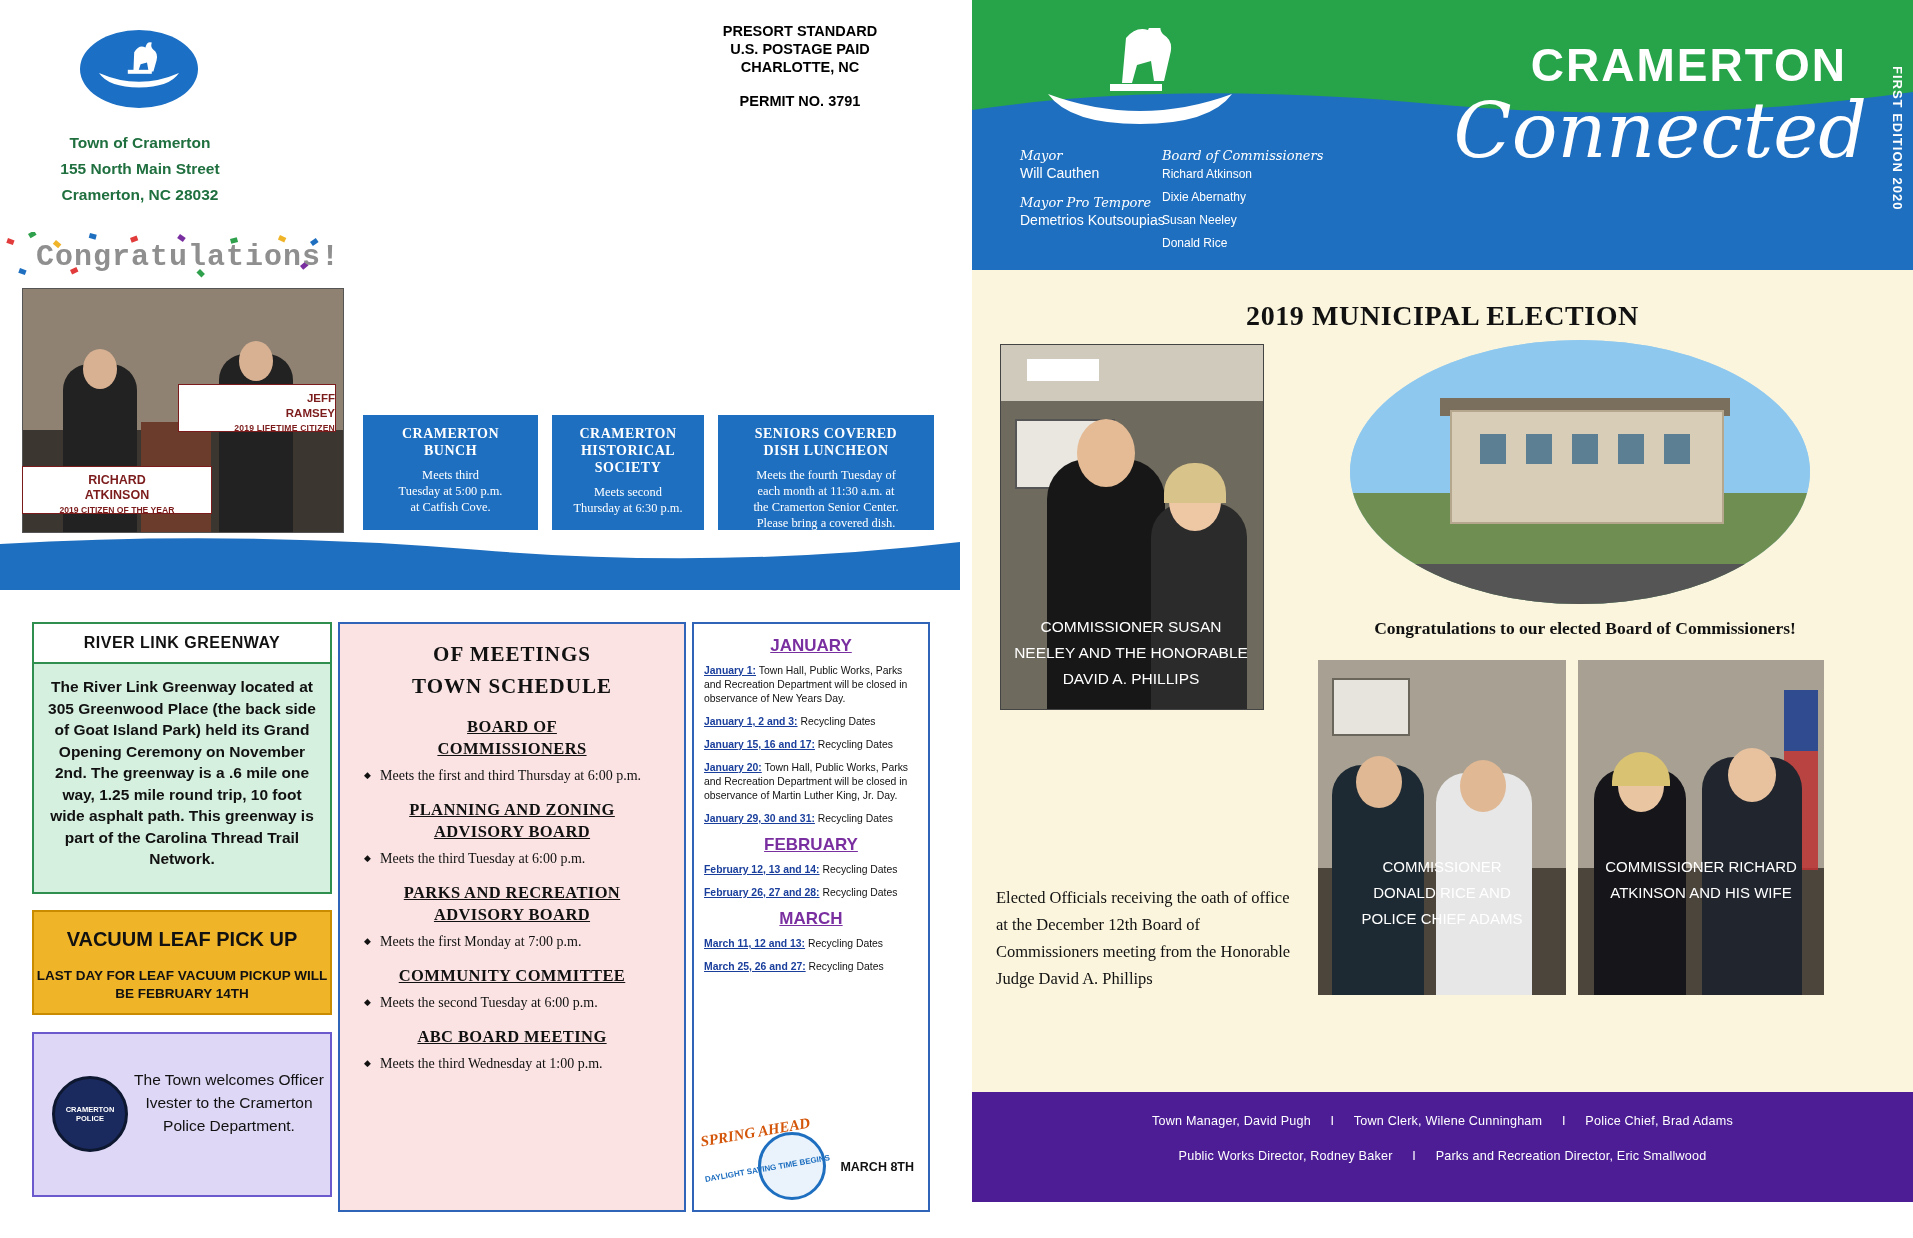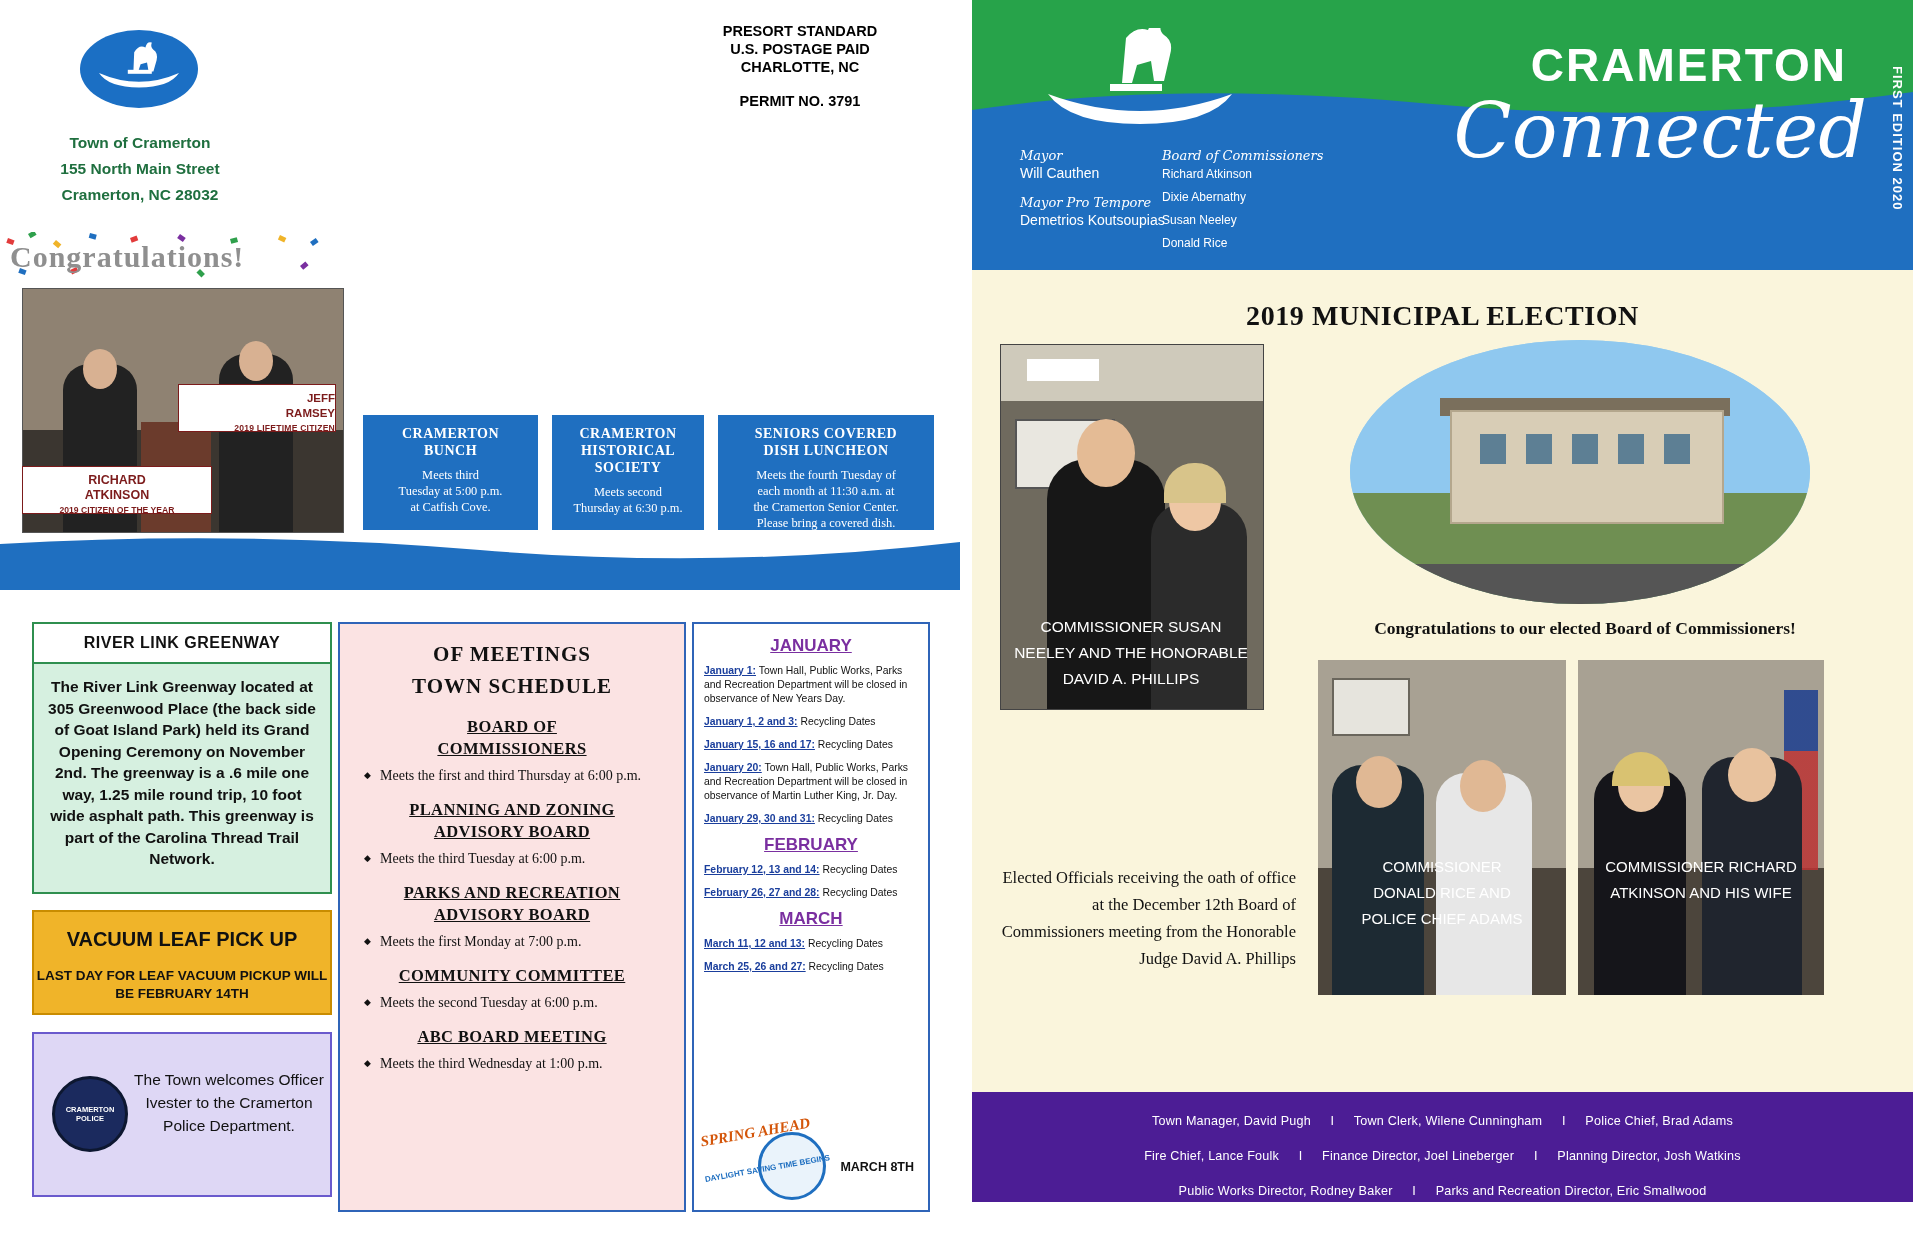--- a/index.html
+++ b/index.html
@@ -26,23 +26,24 @@
     color:#1f6f3f;font-weight:bold;font-size:15.5px;line-height:26px;
   }
   .permit{
     position:absolute;left:640px;top:22px;width:320px;text-align:center;
     font-size:14.5px;font-weight:bold;line-height:18px;color:#000;
   }
   .permit .no{margin-top:16px;font-weight:bold;}
 
   .congrats-word{
     position:absolute;left:10px;top:240px;width:330px;height:44px;
-    font-family:Liberation Serif, serif;
+    font-family:Liberation Mono, monospace;
     font-size:30px;font-weight:bold;color:#8f8f8f;
     letter-spacing:1px;
+    text-align:right;
   }
   .confetti{position:absolute;left:0;top:232px;width:340px;height:46px;}
 
   .photo-main{
     position:absolute;left:22px;top:288px;width:320px;height:243px;
     background:linear-gradient(#6d6152,#3f3a34);
     border:1px solid #555;overflow:hidden;
   }
   .ph-wall{position:absolute;left:0;top:0;width:100%;height:58%;background:#8f8272;}
   .ph-floor{position:absolute;left:0;top:58%;width:100%;height:42%;background:#3b3630;}
@@ -198,21 +199,21 @@
   .am-p1{position:absolute;left:16px;bottom:0;width:92px;height:226px;background:#15151a;border-radius:30px 30px 0 0;}
   .am-h1{position:absolute;left:40px;top:100px;width:46px;height:52px;border-radius:50%;background:#eac5a2;}
   .am-hair{position:absolute;left:34px;top:92px;width:58px;height:34px;border-radius:29px 29px 0 0;background:#d9c271;}
   .am-p2{position:absolute;left:124px;bottom:0;width:100px;height:238px;background:#20252e;border-radius:32px 32px 0 0;}
   .am-h2{position:absolute;left:150px;top:88px;width:48px;height:54px;border-radius:50%;background:#e8c29e;}
   .flag{position:absolute;right:6px;top:30px;width:34px;height:180px;background:linear-gradient(#1b3d8f 0 34%,#b33 34% 100%);opacity:.85;}
 
   .cap-rice{position:absolute;left:1318px;top:854px;width:248px;text-align:center;color:#fff;font-size:15px;line-height:26px;}
   .cap-atk{position:absolute;left:1578px;top:854px;width:246px;text-align:center;color:#fff;font-size:15px;line-height:26px;}
 
-  .oath{position:absolute;left:996px;top:864px;width:300px;text-align:right;
+  .oath{position:absolute;left:996px;top:884px;width:300px;text-align:left;
     font-family:"Liberation Serif", serif;font-size:16.5px;line-height:27px;color:#111;}
 
   .footer{position:absolute;left:0;top:1092px;width:941px;height:110px;background:#4c1d95;color:#fff;}
   .footer .row{text-align:center;font-size:12.6px;line-height:18px;margin-top:20px;letter-spacing:.2px;}
   .footer .row2{margin-top:17px;}
   .footer .row3{margin-top:17px;}
   .footer .sep{display:inline-block;margin:0 16px;}
 </style>
 </head>
 <body>
@@ -529,27 +530,20 @@
   <div class="oath">Elected Officials receiving the oath of office at the December 12th Board of Commissioners meeting from the Honorable Judge David A. Phillips</div>
 
   <div class="footer" style="position:absolute;left:972px;top:1092px;">
     <div class="row">
       <span>Town Manager, David Pugh</span>
       <span class="sep">I</span>
       <span>Town Clerk, Wilene Cunningham</span>
       <span class="sep">I</span>
       <span>Police Chief, Brad Adams</span>
     </div>
-    <div class="row row2">
-      <span>Fire Chief, Lance Foulk</span>
-      <span class="sep">I</span>
-      <span>Finance Director, Joel Lineberger</span>
-      <span class="sep">I</span>
-      <span>Planning Director, Josh Watkins</span>
-    </div>
     <div class="row row3">
       <span>Public Works Director, Rodney Baker</span>
       <span class="sep">I</span>
       <span>Parks and Recreation Director, Eric Smallwood</span>
     </div>
   </div>
 
 </div>
 
 </body></html>

